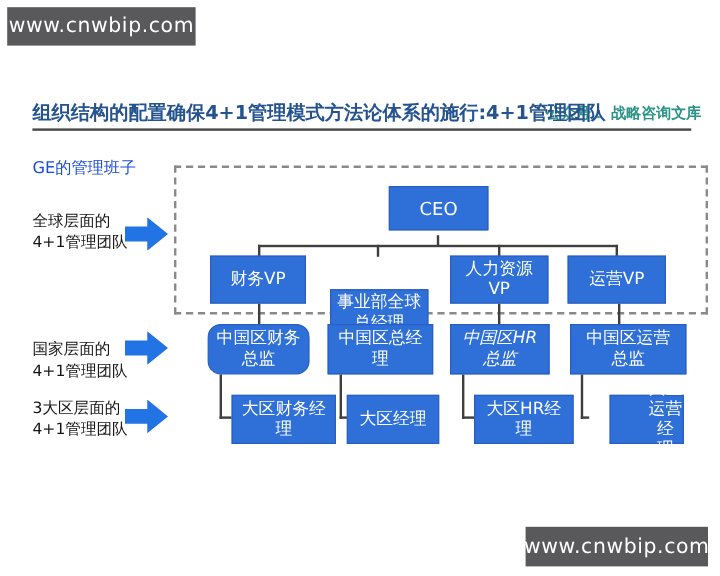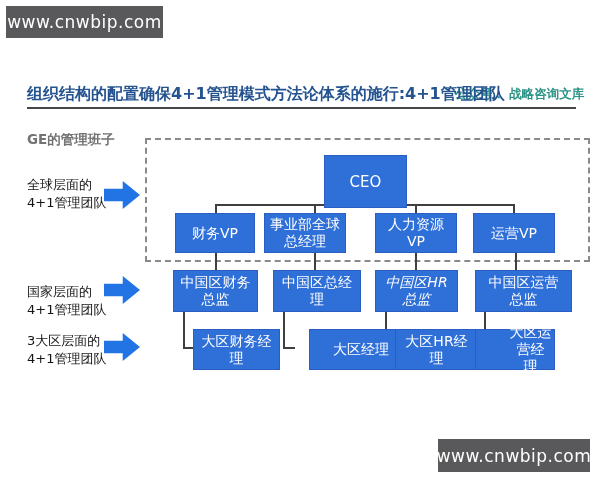--- a/index.html
+++ b/index.html
@@ -18,21 +18,21 @@
   #page-title{
     position:absolute;left:27px;top:84px;width:560px;z-index:2;
     color:#24538f;font-size:16px;font-weight:bold;white-space:nowrap;
   }
   #watermark{
     position:absolute;left:455px;top:86px;z-index:1;
     color:#2a9486;font-size:12.5px;font-weight:bold;white-space:nowrap;
   }
   #title-rule{position:absolute;left:27px;top:107px;width:549px;height:2px;background:#474747;}
   
-  #ge-heading{position:absolute;left:27px;top:131px;font-size:13.5px;font-weight:bold;color:#737373;}
+  #ge-heading{position:absolute;left:27px;top:131px;font-size:13.5px;font-weight:normal;color:#1d4ed8;}
   .level-label{
     position:absolute;left:27px;font-size:13px;line-height:1.35;color:#151515;white-space:pre-line;
   }
   #level-label-0{top:176px;}
   #level-label-1{top:283px;}
   #level-label-2{top:332px;}
   .arrow{
     position:absolute;left:104px;width:36px;height:28px;background:#2273e3;
     clip-path:polygon(0% 28%,52% 28%,52% 0%,100% 50%,52% 100%,52% 72%,0% 72%);
   }
@@ -43,36 +43,36 @@
   #dashed-frame{
     position:absolute;left:145px;top:138px;width:445px;height:124px;
     border:2px dashed #8a8a8a;box-sizing:border-box;
   }
   
   .node{
     position:absolute;background:#2e6fd8;border:1px solid #2a5ec2;box-sizing:border-box;
     color:#ffffff;font-size:14px;line-height:1.2;text-align:center;white-space:pre-line;
     display:flex;align-items:center;justify-content:center;
   }
-  #node-ceo{left:324px;top:155px;width:83px;height:53px;font-size:15px;}
+  #node-ceo{left:324px;top:155px;width:83px;height:37px;font-size:15px;}
   .row2{top:213px;height:40px;}
   #node-l2-0{left:175px;width:80px;}
-  #node-l2-1{left:264px;width:82px;}
+  #node-l2-1{left:275px;width:82px;margin-top:28px;}
   #node-l2-2{left:375px;width:82px;}
   #node-l2-3{left:473px;width:82px;}
   .row3{top:270px;height:42px;}
-  #node-l3-0{left:173px;width:85px;}
+  #node-l3-0{left:173px;width:85px;border-radius:11px;}
   #node-l3-1{left:273px;width:88px;}
   #node-l3-2{left:375px;width:83px;font-style:italic;}
   #node-l3-3{left:475px;width:97px;}
   .row4{top:329px;height:41px;}
   #node-l4-0{left:193px;width:87px;}
-  #node-l4-1{left:309px;width:104px;text-align:center;}
+  #node-l4-1{left:289px;width:77px;text-align:center;}
   #node-l4-2{left:395px;width:83px;}
-  #node-l4-3{left:475px;width:80px;padding-left:31px;}
+  #node-l4-3{left:508px;width:62px;padding-left:31px;}
   
   .conn{position:absolute;background:#3f3f3f;}
 </style>
 </head>
 <body>
 
 <div id="stage">
 
   <div id="badge-top" class="badge">www.cnwbip.com</div>
 

